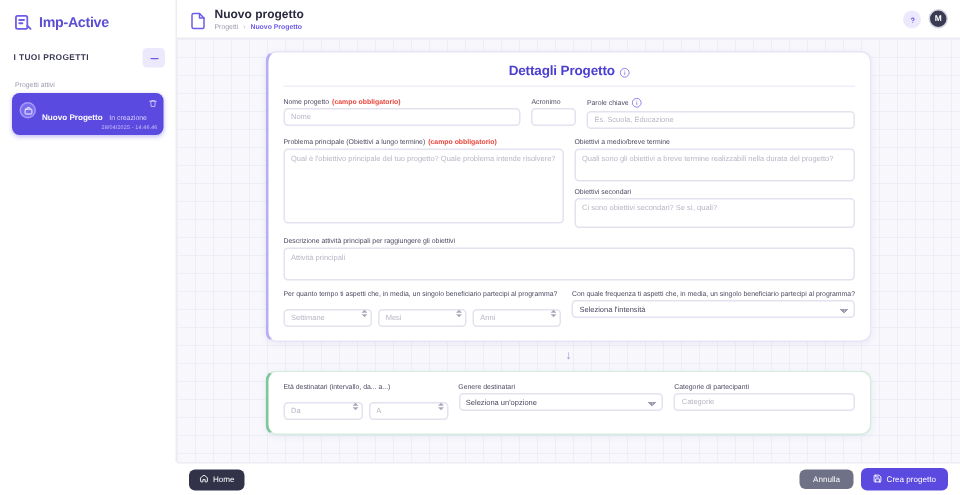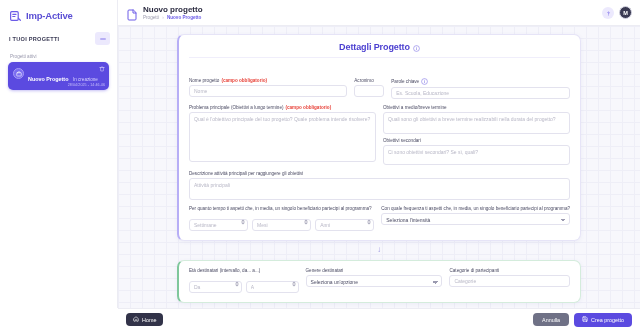--- a/index.html
+++ b/index.html
@@ -118,21 +118,21 @@
     border-left: 2px solid #b7aef6;
     border-radius: 7px;
     padding: 7px 10px 9px 10px;
     box-shadow: 0 1px 4px rgba(90,80,170,.07);
   }
   .card.green { border: 1px solid #d4ecdc; border-left: 2px solid #7fc79b; }
   .card-title {
     text-align: center; font-size: 9px; font-weight: bold;
     color: #4b3fd0; letter-spacing: -.1px;
     display: flex; align-items: center; justify-content: center; gap: 3px;
-    padding-bottom: 5px; border-bottom: 1px solid #f0eefb; margin-bottom: 20px;
+    padding-bottom: 5px; border-bottom: 1px solid #f0eefb; margin-bottom: 7px;
   }
   .card.green .card-title { color: #2f8b56; border-bottom-color: #eaf5ee; }
   .info-ic { width: 7px; height: 7px; color: #8c80e8; flex: 0 0 7px; }
   .card.green .info-ic { color: #6c5ce7; }
 
   .row { display: flex; gap: 7px; margin-bottom: 6px; }
   .fg { display: flex; flex-direction: column; }
   .lbl {
     font-size: 4.6px; color: #4a4a63; margin-bottom: 2px;
     display: flex; align-items: center; gap: 2px; white-space: nowrap;

